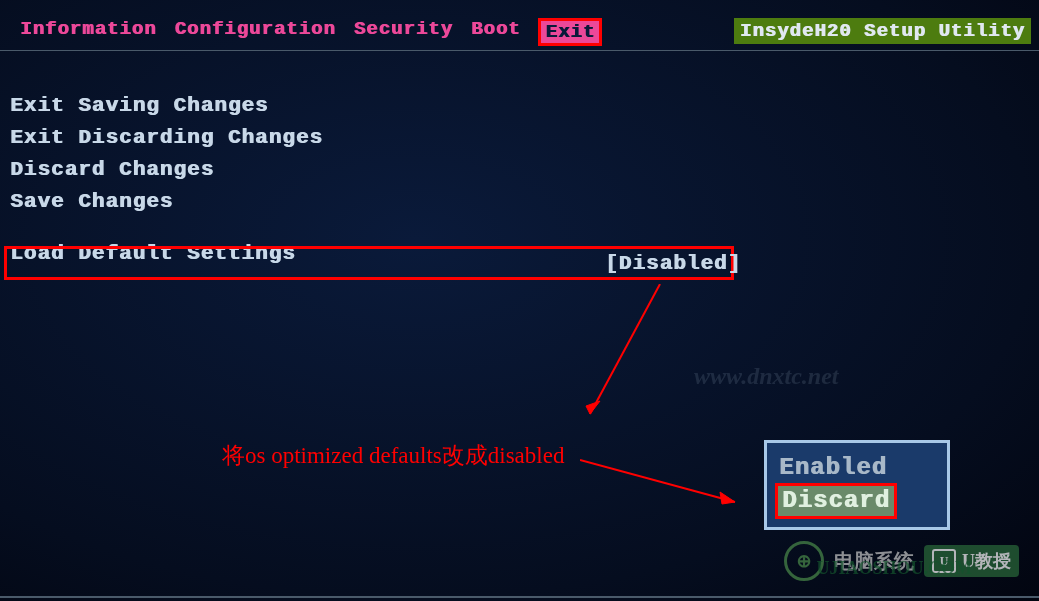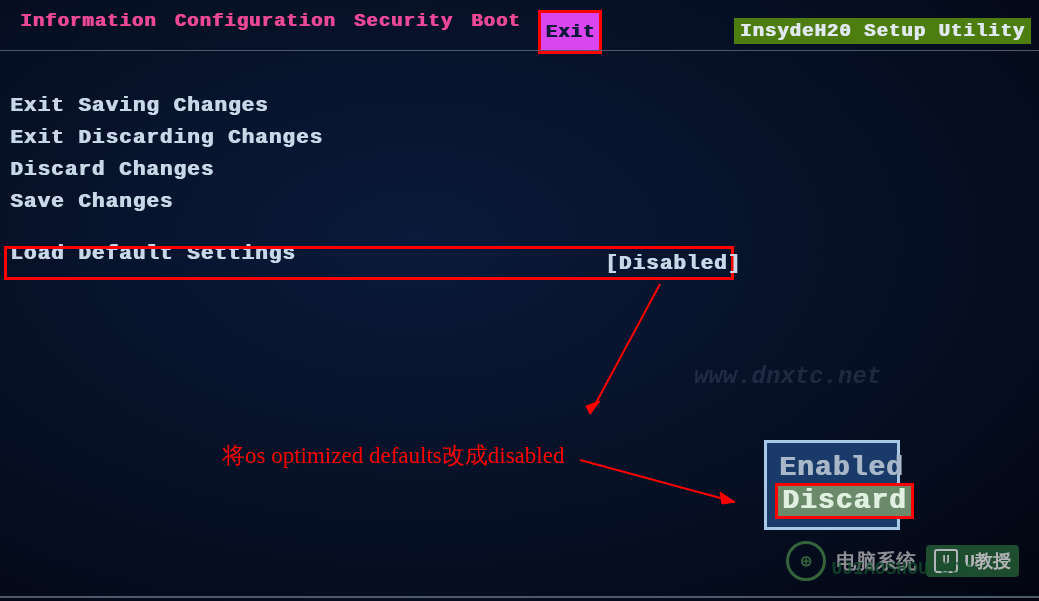--- a/index.html
+++ b/index.html
@@ -38,23 +38,23 @@
   display: flex;
   gap: 18px;
 }
 
 .tab {
   color: #ec4899;
   cursor: pointer;
 }
 
 .tab.active {
-  background: #d946ef;
+  background: #ec4899;
   color: #0a1a3a;
-  padding: 8px 4px;
+  padding: 0 4px;
   border: 3px solid #ff0000;
   position: relative;
 }
 
 .utility-title {
   position: absolute;
   right: 8px;
   top: 18px;
   background: #4d7c0f;
   color: #e0e8f0;
@@ -141,46 +141,46 @@
   font-size: 23px;
   color: #ff0000;
   letter-spacing: 0;
   text-shadow: none;
 }
 
 .popup {
   position: absolute;
   top: 440px;
   left: 764px;
-  width: 136px;
+  width: 186px;
   height: 90px;
   background: #1a3a6a;
   border: 3px solid #a8c8e8;
   padding: 10px 12px;
-  font-size: 28px;
+  font-size: 24px;
   line-height: 30px;
   text-shadow: 1px 0 0 currentColor;
 }
 
 .popup-option {
   color: #a8b8c8;
 }
 
 .popup-option.selected {
   background: #6a8a6a;
   color: #e0f0e0;
   border: 3px solid #ff0000;
   display: inline-block;
   padding: 0 4px;
   margin-left: -4px;
 }
 
 .watermark {
   position: absolute;
-  font-family: Liberation Mono, monospace;
+  font-family: Liberation Serif, serif;
   font-weight: bold;
   opacity: 0.7;
   letter-spacing: 0;
   text-shadow: none;
 }
 
 .wm1 {
   top: 363px;
   left: 694px;
   font-size: 24px;

